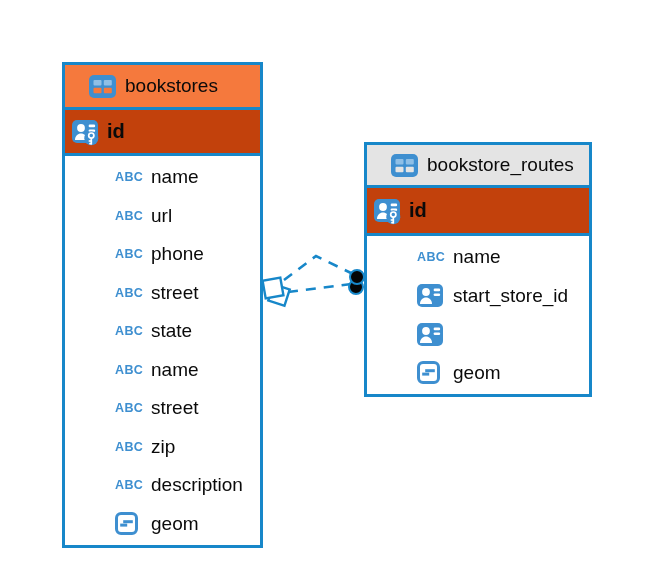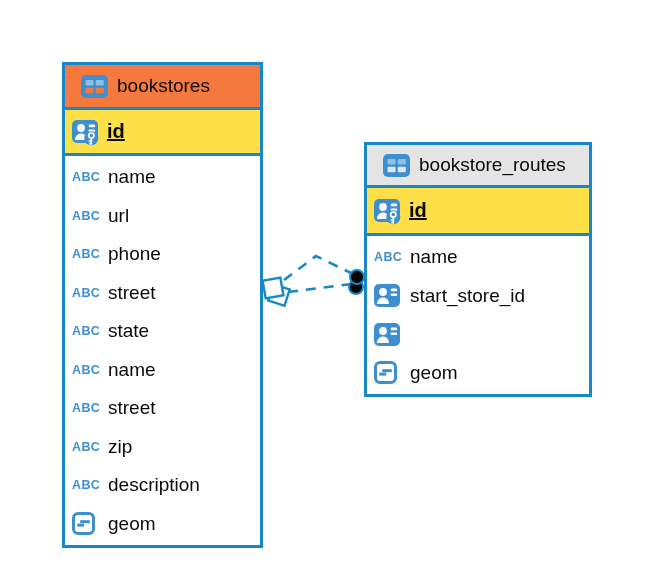--- a/index.html
+++ b/index.html
@@ -19,47 +19,47 @@
     border:3px solid #1787C9;
     display:flex;
     flex-direction:column;
     z-index:2;
   }
   #table-bookstores { left:62px; top:62px; width:201px; height:486px; }
   #table-bookstore-routes { left:364px; top:142px; width:228px; height:255px; }
 
   .tbl-header {
     display:flex; align-items:center; gap:9px;
-    padding:0 16px;
+    padding:0 24px;
     border-bottom:3px solid #1787C9;
     font-size:19px;
     flex:0 0 auto;
   }
   #table-bookstores .tbl-header { height:45px; background:#F5793D; }
   #table-bookstore-routes .tbl-header { height:43px; background:#E4E4E4; }
 
   .pk-row {
     display:flex; align-items:center; gap:8px;
     padding:0 7px;
     border-bottom:3px solid #1787C9;
     font-weight:bold; font-size:20px;
     flex:0 0 auto;
-    background:#fde047;
-    text-decoration:underline;
+    background:#c2410c;
   }
   #table-bookstores .pk-row { height:46px; }
   #table-bookstore-routes .pk-row { height:48px; }
 
   .fields { flex:1 1 auto; display:flex; flex-direction:column; padding:2px 0; }
   .field-row {
     flex:1;
     display:flex; align-items:center; gap:9px;
     padding:0 7px;
     font-size:19px;
     background:#ffffff;
+    margin-left:43px;
   }
 
   .icon-cell { width:27px; flex:0 0 27px; display:flex; align-items:center; justify-content:flex-start; }
   .abc {
     color:#3E8FD0; font-weight:800; font-size:12.5px; letter-spacing:0.4px;
     font-family:"Liberation Sans","DejaVu Sans",sans-serif;
   }
   svg.ic { display:block; overflow:visible; }
 
   .cellbg-orange { fill:#F5793D; }

